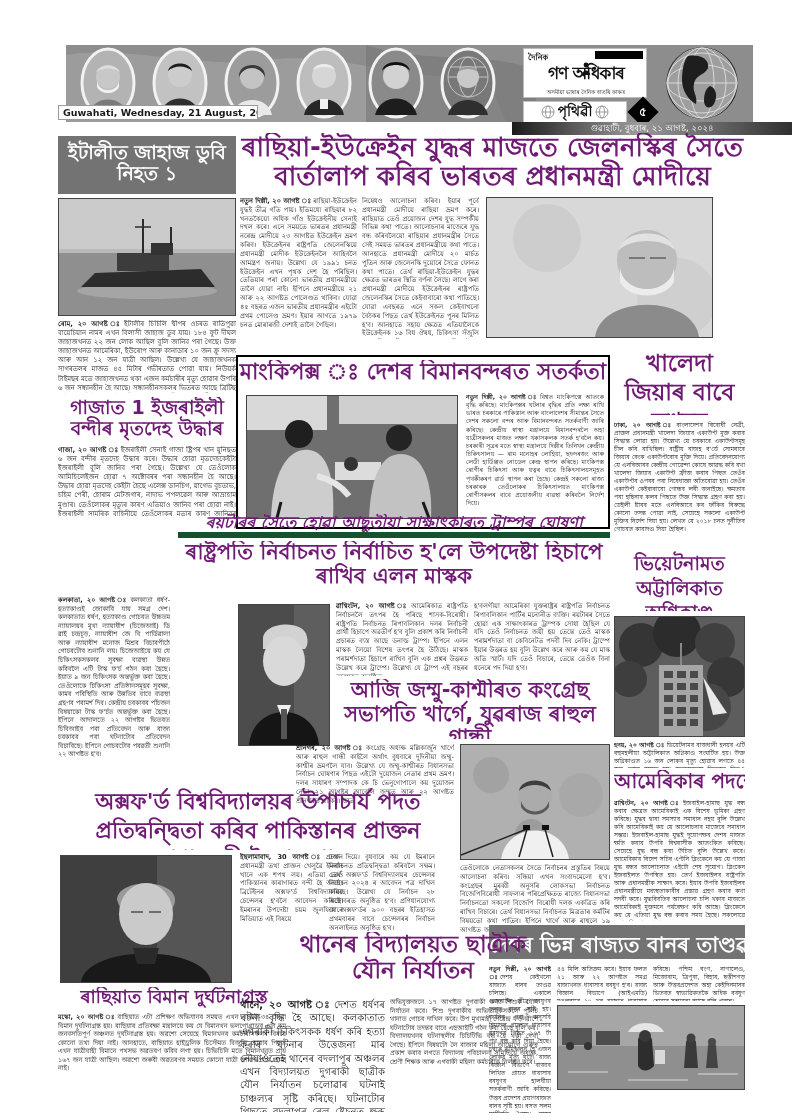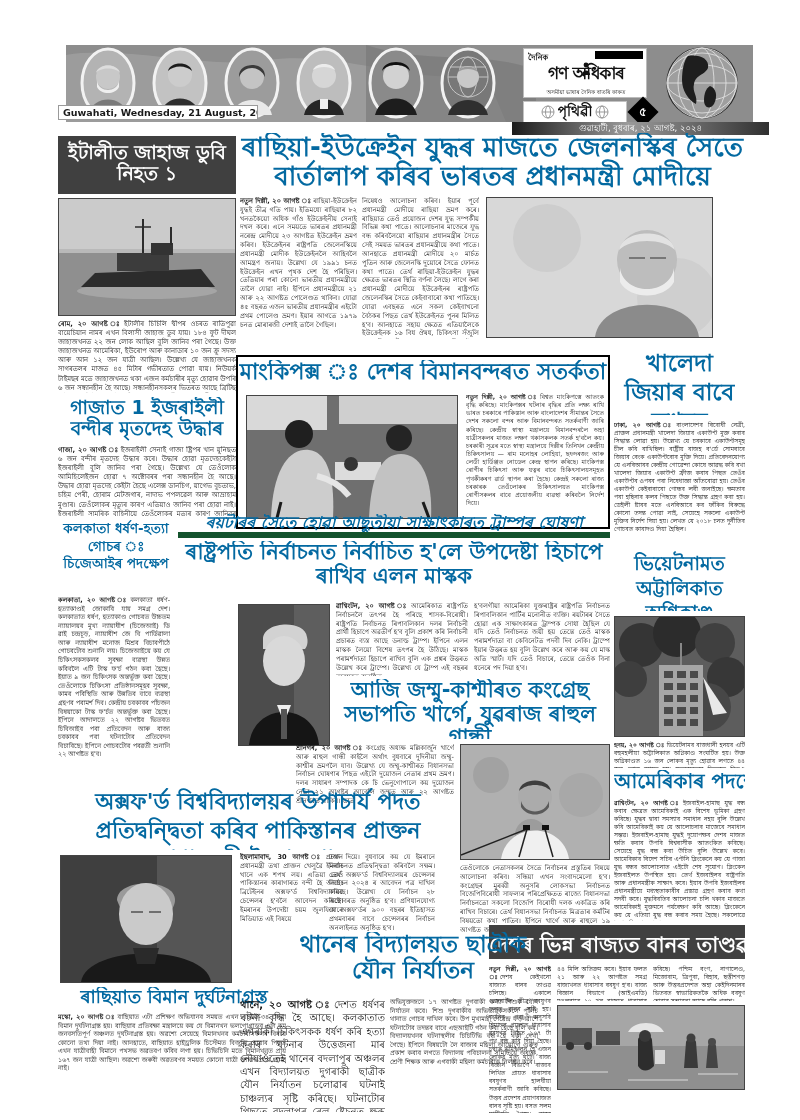--- a/index.html
+++ b/index.html
@@ -1,24 +1,24 @@
 <!DOCTYPE html>
 <html><head>
 <meta charset="utf-8">
 <style>
   html,body{margin:0;padding:0;background:#e9e9e9;}
   #page{position:relative;width:800px;height:1120px;background:#ffffff;
         font-family:"DejaVu Sans",sans-serif;color:#111;overflow:hidden;}
   .a{position:absolute;box-sizing:border-box;}
-  .h{font-weight:bold;text-align:center;line-height:1.12;overflow:hidden;color:#0369a1;}
+  .h{font-weight:bold;text-align:center;line-height:1.12;overflow:hidden;color:#701a75;}
   .b{font-size:6.6px;line-height:1.34;text-align:justify;overflow:hidden;color:#151515;}
   .dl{font-weight:bold;margin-right:2px;}
   .photo{border:1px solid #444;background:#bbb;overflow:hidden;}
   .photo svg{display:block;}
-  .blackbox{background:#404040;color:#fff;text-align:center;overflow:hidden;}
+  .blackbox{background:#737373;color:#fff;text-align:center;overflow:hidden;}
   .nowrap{white-space:nowrap;}
   .oval{position:absolute;top:2px;width:56px;height:72px;}
   .band{background:#8e8e8e;overflow:hidden;margin-left:8px;}
   .logo-box{background:#fff;border:1px solid #bbb;overflow:hidden;}
   .kicker{border-bottom:6px solid #14532d;}
   .gradstrip{background:linear-gradient(90deg,#1b1b1b,#9b9b9b 45%,#303030);color:#fff;
              text-align:center;overflow:hidden;}
 </style>
 </head>
 <body>
@@ -129,21 +129,21 @@
         <line x1="9" y1="37" x2="79" y2="37"></line>
           <ellipse cx="44" cy="37" rx="35" ry="18"></ellipse>
           <ellipse cx="44" cy="37" rx="35" ry="30"></ellipse>
       </g>
       <path d="M30,10 C40,8 52,12 50,22 C46,30 38,28 36,38 C34,46 40,50 38,58 C30,54 24,44 24,34 C24,24 26,14 30,10 Z" fill="#1e1e1e"></path>
       <path d="M52,40 C58,42 60,50 56,58 C52,64 46,62 46,54 C46,48 48,42 52,40 Z" fill="#1e1e1e"></path>
     </svg>
   </div>
 
   <div class="a" style="left:58px;top:105px;width:200px;height:15px;background:#fff;border:1px solid #9a9a9a;font-size:9.5px;font-weight:bold;color:#1a1a1a;padding:1px 0 0 4px;white-space:nowrap;overflow:hidden;">Guwahati, Wednesday, 21 August, 2024</div>
-  <div class="a gradstrip" style="left:512px;top:122px;width:257px;height:13px;font-size:8.5px;line-height:13px;white-space:nowrap;">গুৱাহাটী, বুধবাৰ, ২১ আগষ্ট, ২০২৪</div>
+  <div class="a gradstrip" style="left:512px;top:122px;width:280px;height:13px;font-size:8.5px;line-height:13px;white-space:nowrap;">গুৱাহাটী, বুধবাৰ, ২১ আগষ্ট, ২০২৪</div>
 
   <div class="a blackbox" style="left:58px;top:136px;width:178px;height:58px;">
     <div class="h" style="font-size:19px;color:#fff;padding-top:6px;">ইটালীত জাহাজ ডুবি নিহত ১</div>
   </div>
   <div class="a photo" style="left:58px;top:198px;width:178px;height:118px;">
     <svg width="176" height="116">
       <rect width="176" height="52" fill="#cbcbcb"></rect>
         <rect y="52" width="176" height="64" fill="#8f8f8f"></rect>
       <rect y="50" width="176" height="4" fill="#b9b9b9"></rect>
       <ellipse cx="88" cy="92" rx="70" ry="8" fill="#a5a5a5"></ellipse>
@@ -157,21 +157,20 @@
   </div>
   <div class="a b" style="left:58px;top:320px;width:178px;height:73px;font-size:6.8px;">
     <b class="dl">ৰোম, ২০ আগষ্ট ঃ</b><span>ইটালীৰ চিচিলি দ্বীপৰ ওচৰত ৰাতিপুৱা বায়েচিয়ান নামৰ এখন বিলাসী জাহাজ ডুব যায়। ১৮৪ ফুট দীঘল জাহাজখনত ২২ জন লোক আছিল বুলি জানিব পৰা গৈছে। উক্ত জাহাজখনত আমেৰিকা, ইউৰোপ আৰু কানাডাৰ ১০ জন ক্ৰু সদস্য আৰু আন ১২ জন যাত্ৰী আছিল। উল্লেখ্য যে জাহাজখনক সাগৰতলৰ মাজত ৪৫ মিটাৰ গভীৰতাত পোৱা যায়। নিউয়ৰ্ক টাইমছৰ মতে জাহাজখনত থকা এজন কৰ্মচাৰীৰ মৃত্যু হোৱাৰ উপৰি ৬ জন সন্ধানহীন হৈ আছে। সন্ধানহীনসকলৰ ভিতৰত আছে ব্ৰিটিছ ছফ্টৱেৰৰ টাইকুন মাইক লিঞ্চ আৰু তেওঁৰ ১৮ বছৰীয়া কন্যা। অৱশেষত বাকসকলক উদ্ধাৰ কৰা হৈছে।</span>
   </div>
 
   <div class="a h" style="left:58px;top:397px;width:178px;height:46px;font-size:19px;">গাজাত 1 ইজৰাইলী বন্দীৰ মৃতদেহ উদ্ধাৰ</div>
   <div class="a b" style="left:58px;top:446px;width:178px;height:70px;font-size:6.8px;">
     <b class="dl">গাজা, ২০ আগষ্ট ঃ</b><span>ইজৰাইলী সেনাই গাজা ষ্ট্ৰিপৰ খান য়ুনিছত ৬ জন বন্দীৰ মৃতদেহ উদ্ধাৰ কৰে। উদ্ধাৰ হোৱা মৃতদেহকেইটা ইজৰাইলী বুলি জানিব পৰা গৈছে। উল্লেখ্য যে তেওঁলোক আমিহিলেইজন হোৱা ৭ অক্টোবৰৰ পৰা সন্ধানহীন হৈ আছে। উদ্ধাৰ হোৱা মৃতদেহ কেইটা হৈছে এলেক্স ডানচিগ, য়াগেভ বুচতাভ, চহিম পেৰী, হোৰাম মেটজগাৰ, নাদাভ পপলৱেল আৰু আভ্ৰাহাম মুণ্ডাৰ। তেওঁলোকৰ মৃত্যুৰ কাৰণ এতিয়াও জানিব পৰা হোৱা নাই। ইজৰাইলী সামৰিক বাহিনীয়ে তেওঁলোকৰ মৃত্যুৰ কাৰণ জানিবৰ অনুসন্ধান অব্যাহত ৰাখে।</span>
   </div>
 
-  <div class="a h" style="left:58px;top:520px;width:116px;height:72px;font-size:13.5px;line-height:1.3;">কলকাতা ধৰ্ষণ-হত্যা গোচৰ ঃ চিজেআইৰ পদক্ষেপ</div>
   <div class="a b" style="left:58px;top:596px;width:112px;height:188px;font-size:6.4px;">
     <b class="dl">কলকাতা, ২০ আগষ্ট ঃ</b><span>কলকাতা ধৰ্ষণ-হত্যাকাণ্ডই জোকাৰি যায় সমগ্ৰ দেশ। কলকাতাত ধৰ্ষণ, হত্যাকাণ্ড গোচৰত উচ্চতম ন্যায়ালয়ৰ মুখ্য ন্যায়াধীশ (চিজেআই) ডি ৱাই চন্দ্ৰচূড়, ন্যায়াধীশ জে বি পাৰ্ডিৱালা আৰু ন্যায়াধীশ মনোজ মিশ্ৰৰ বিচাৰপীঠে গোচৰটোৰ শুনানি লয়। চিজেআইয়ে কয় যে চিকিৎসকসকলৰ সুৰক্ষা ব্যৱস্থা উন্নত কৰিবলৈ এটি টাস্ক ফ'ৰ্চ গঠন কৰা হৈছে। ইয়াত ৯ জন চিকিৎসক অন্তৰ্ভুক্ত কৰা হৈছে। তেওঁলোকে চিকিৎসা প্ৰতিষ্ঠানসমূহৰ সুৰক্ষা, কামৰ পৰিস্থিতি আৰু উন্নতিৰ বাবে ব্যৱস্থা গ্ৰহণৰ পৰামৰ্শ দিব। কেন্দ্ৰীয় চৰকাৰৰ পাঁচজন বিষয়াকো টাস্ক ফ'ৰ্চত অন্তৰ্ভুক্ত কৰা হৈছে। ইপিনে আদালতে ২২ আগষ্টৰ ভিতৰত চিবিআইৰ পৰা প্ৰতিবেদন আৰু ৰাজ্য চৰকাৰৰ পৰা ঘটনাটোৰ প্ৰতিবেদন বিচাৰিছে। ইপিনে গোচৰটোৰ পৰৱৰ্তী শুনানি ২২ আগষ্টত হ'ব।</span>
   </div>
 
   <div class="a h" style="left:240px;top:133px;width:505px;height:62px;font-size:26px;">ৰাছিয়া-ইউক্ৰেইন যুদ্ধৰ মাজতে জেলনস্কিৰ সৈতে বাৰ্তালাপ কৰিব ভাৰতৰ প্ৰধানমন্ত্ৰী মোদীয়ে</div>
   <div class="a b" style="left:240px;top:197px;width:117px;height:142px;">
     <b class="dl">নতুন দিল্লী, ২০ আগষ্ট ঃ</b><span>ৰাছিয়া-ইউক্ৰেইন যুদ্ধই তীব্ৰ গতি পায়। ইতিমধ্যে ৰাছিয়াৰ ৮২ খনতকৈয়ো অধিক গাঁও ইউক্ৰেইনীয় সেনাই দখল কৰে। এনে সময়তে ভাৰতৰ প্ৰধানমন্ত্ৰী নৰেন্দ্ৰ মোদীয়ে ২৩ আগষ্টত ইউক্ৰেইন ভ্ৰমণ কৰিব। ইউক্ৰেইনৰ ৰাষ্ট্ৰপতি জেলেনস্কিয়ে প্ৰধানমন্ত্ৰী মোদীক ইউক্ৰেইনলৈ আহিবলৈ আমন্ত্ৰণ জনায়। উল্লেখ্য যে ১৯৯১ চনত ইউক্ৰেইন এখন পৃথক দেশ হৈ পৰিছিল। তেতিয়াৰ পৰা কোনো ভাৰতীয় প্ৰধানমন্ত্ৰীয়ে তালৈ যোৱা নাই। ইপিনে প্ৰধানমন্ত্ৰীয়ে ২১ আৰু ২২ আগষ্টত পোলেণ্ডত থাকিব। যোৱা ৪৫ বছৰত এজন ভাৰতীয় প্ৰধানমন্ত্ৰীৰ এইটো প্ৰথম পোলেণ্ড ভ্ৰমণ। ইয়াৰ আগতে ১৯৭৯ চনত মোৰাৰজী দেশাই তালৈ গৈছিল।</span>
   </div>
   <div class="a b" style="left:362px;top:197px;width:117px;height:142px;">নিষেধও আলোচনা কৰিব। ইয়াৰ পূৰ্বে প্ৰধানমন্ত্ৰী মোদীয়ে ৰাছিয়া ভ্ৰমণ কৰে। ৰাছিয়াত তেওঁ প্ৰয়োজন দেশৰ যুদ্ধ সম্পৰ্কীয় বিভিন্ন কথা পাতে। আলোচনাৰ মাজেৰে যুদ্ধ বন্ধ কৰিবলৈয়ো ৰাছিয়াৰ প্ৰধানমন্ত্ৰীৰ সৈতে সেই সময়ত ভাৰতৰ প্ৰধানমন্ত্ৰীয়ে কথা পাতে। আনহাতে প্ৰধানমন্ত্ৰী মোদীয়ে ২০ মাৰ্চত পুতিন আৰু জেলেনস্কি দুয়োৰে সৈতে ফোনত কথা পাতে। তেৰ্থ ৰাছিয়া-ইউক্ৰেইন যুদ্ধৰ ক্ষেত্ৰত ভাৰতৰ স্থিতি বৰ্ণনা লৈছে। লাগে কৰা প্ৰধানমন্ত্ৰী মোদীয়ে ইউক্ৰেইনৰ ৰাষ্ট্ৰপতি জেলেনস্কিৰ সৈতে কেইবাবাৰো কথা পাতিছে। যোৱা এবছৰত এনে সকল কেইবাখনো বৈঠকৰ পিছত তেৰ্থ ইউক্ৰেইনত পুনৰ মিলিত হ'ব। আনহাতে সহায় ক্ষেত্ৰত এতিয়ালৈকে ইউক্ৰেইনক ১৬ বিধ ঔষধ, চিকিৎসা সঁজুলি আৰু বিদ্যুৎ উৎপাদনৰ পৰে­াৱা দিয়া হৈছে বুলি তেৰ্থ কয়। এতিয়ালৈকে তাঁতে প্ৰায় ১৬৫ টন সাহায্য সামগ্ৰী প্ৰেৰণ কৰা হৈছে বুলিও কয়।</div>
   <div class="a photo" style="left:486px;top:197px;width:227px;height:141px;">

